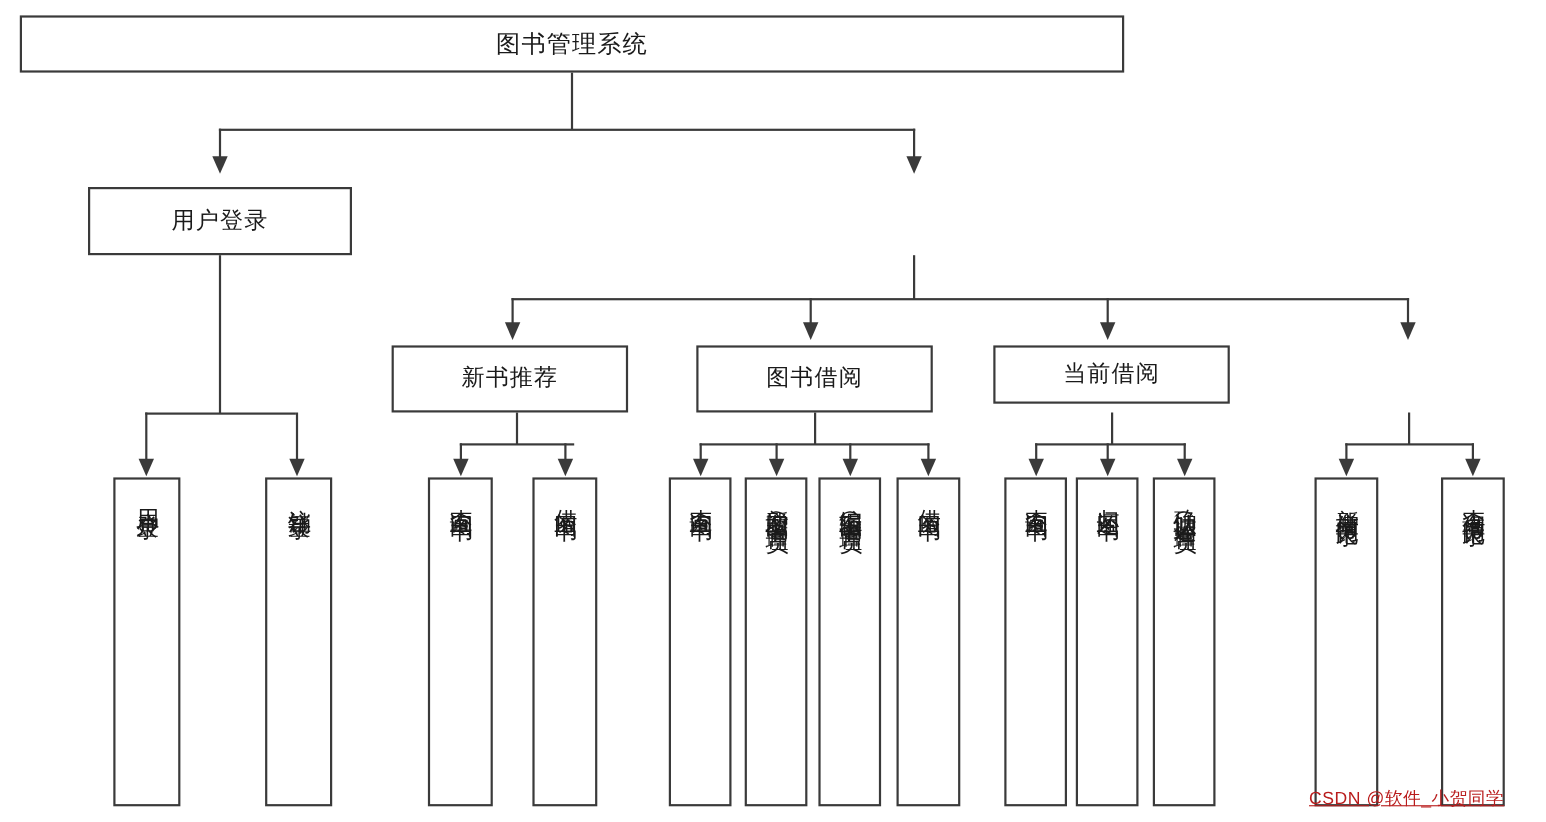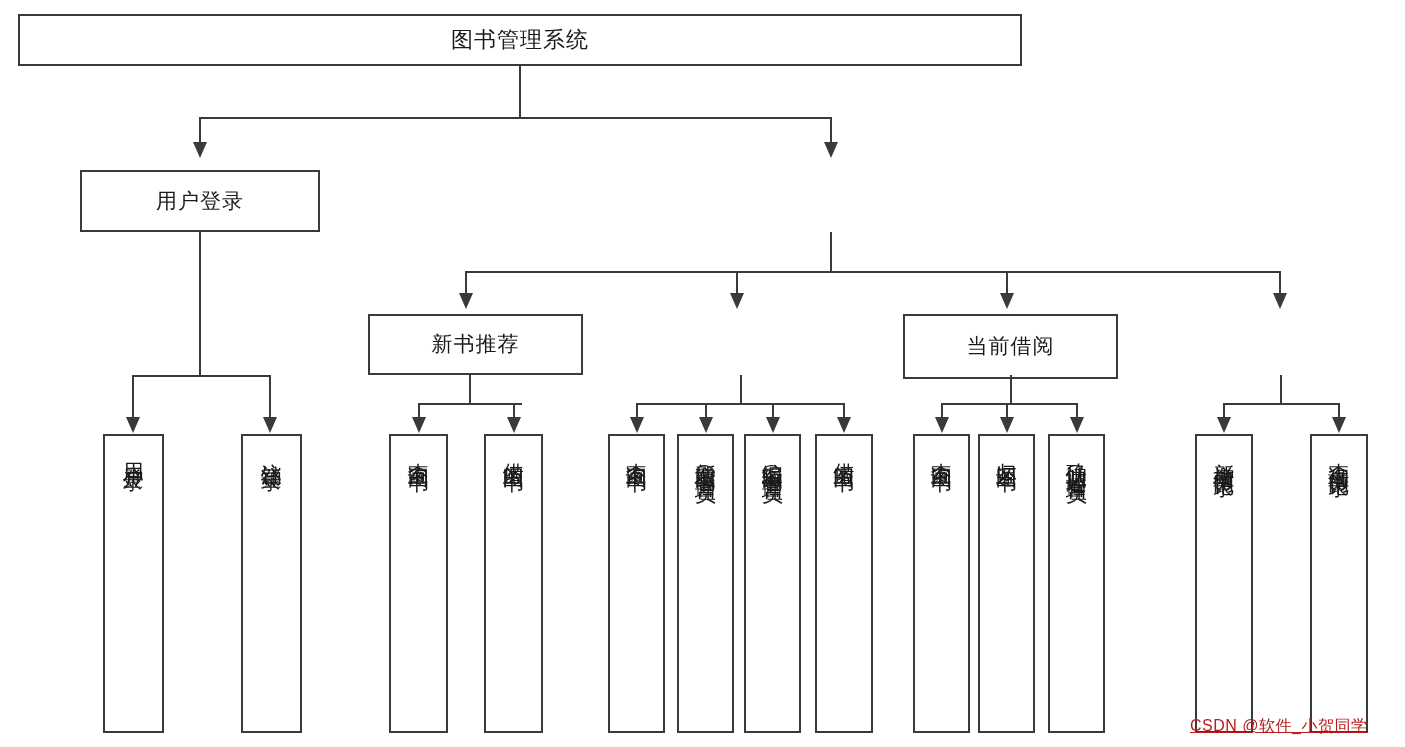--- a/index.html
+++ b/index.html
@@ -113,24 +113,27 @@
   <div class="edge hline" style="left:465px; top:271px; width:816px; height:2px;"></div>
   <div class="edge vline" style="left:465px; top:271px; width:2px; height:24px;"></div>
   <div class="arrow" style="left:459px; top:293px;"></div>
   <div class="edge vline" style="left:736px; top:271px; width:2px; height:24px;"></div>
   <div class="arrow" style="left:730px; top:293px;"></div>
   <div class="edge vline" style="left:1006px; top:271px; width:2px; height:24px;"></div>
   <div class="arrow" style="left:1000px; top:293px;"></div>
   <div class="edge vline" style="left:1279px; top:271px; width:2px; height:24px;"></div>
   <div class="arrow" style="left:1273px; top:293px;"></div>
 
-  <div class="node h" style="left:368px; top:314px; width:215px; height:61px;">
+  <div class="node h" style="left:356px; top:314px; width:215px; height:61px;">
     <span class="label">新书推荐</span>
   </div>
-  <div class="node h" style="left:903px; top:314px; width:215px; height:65px;text-align:right;">
+  <div class="node h" style="left:633px; top:314px; width:215px; height:61px;">
+    <span class="label">图书借阅</span>
+  </div>
+  <div class="node h" style="left:903px; top:314px; width:215px; height:53px;text-align:right;">
     <span class="label">当前借阅</span>
   </div>
 
   <div class="edge vline" style="left:469px; top:375px; width:2px; height:29px;"></div>
   <div class="edge hline" style="left:418px; top:403px; width:104px; height:2px;"></div>
   <div class="edge vline" style="left:418px; top:403px; width:2px; height:16px;"></div>
   <div class="arrow" style="left:412px; top:417px;"></div>
   <div class="edge vline" style="left:513px; top:403px; width:2px; height:16px;"></div>
   <div class="arrow" style="left:507px; top:417px;"></div>
 

